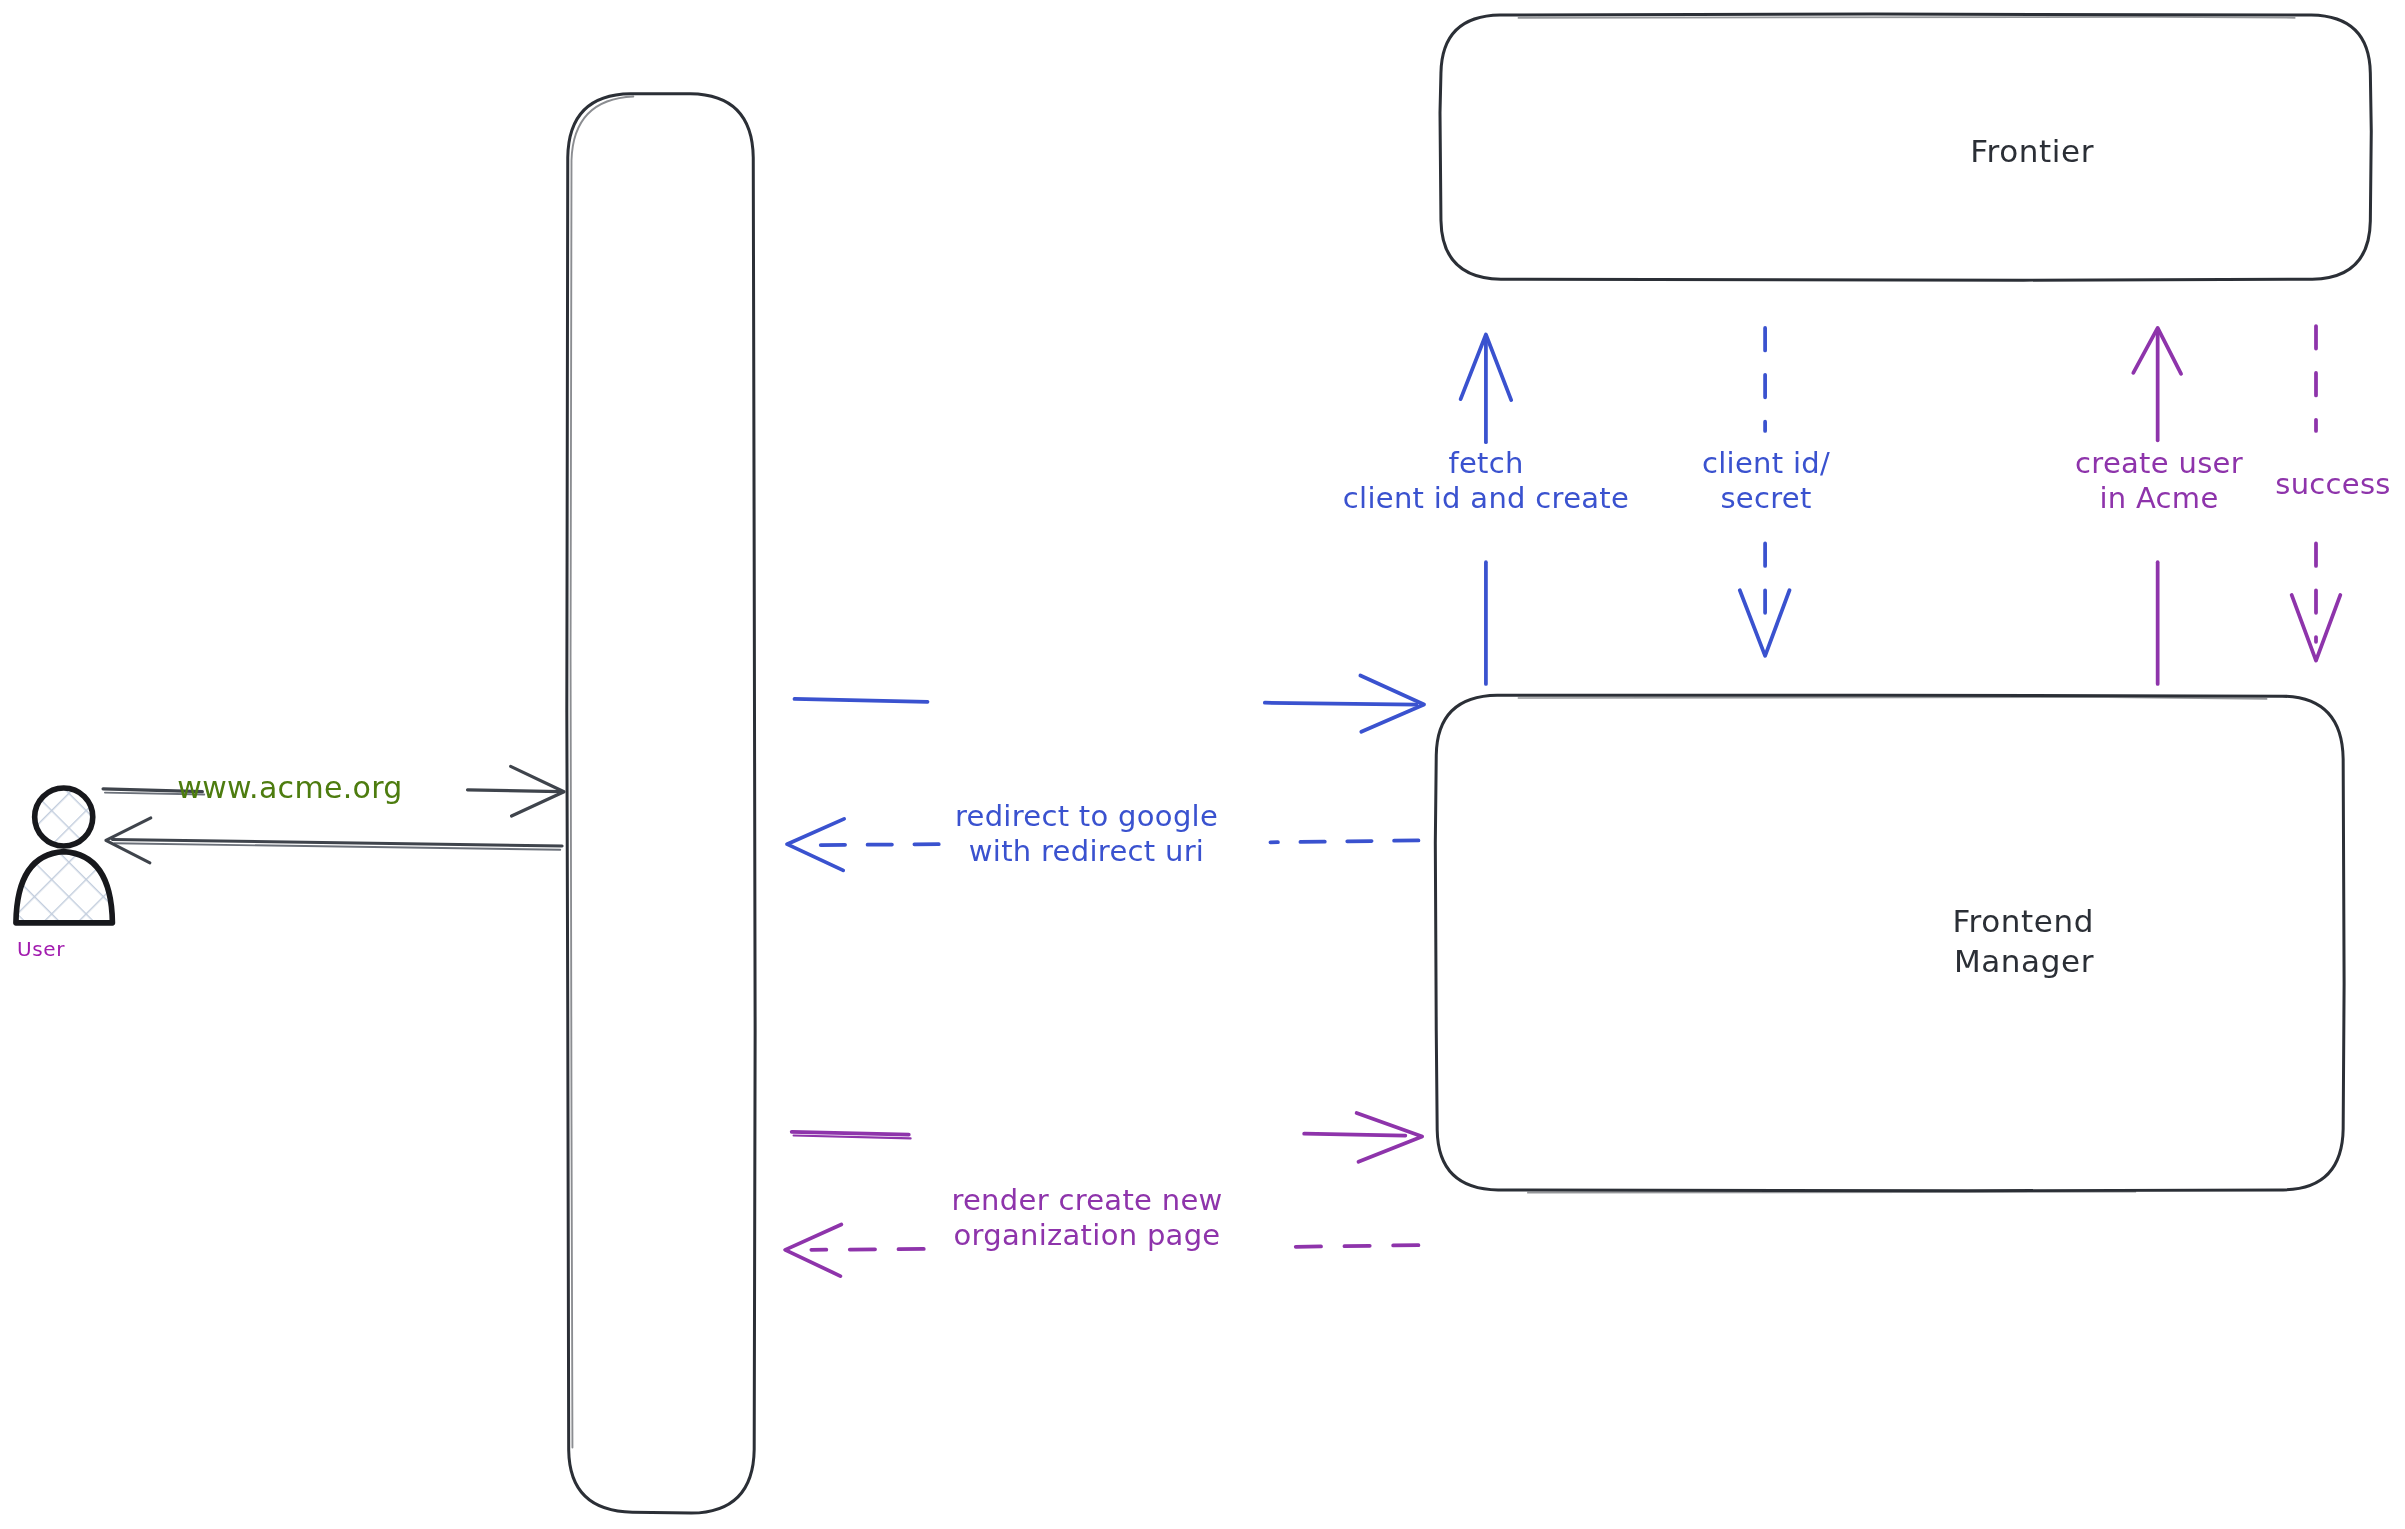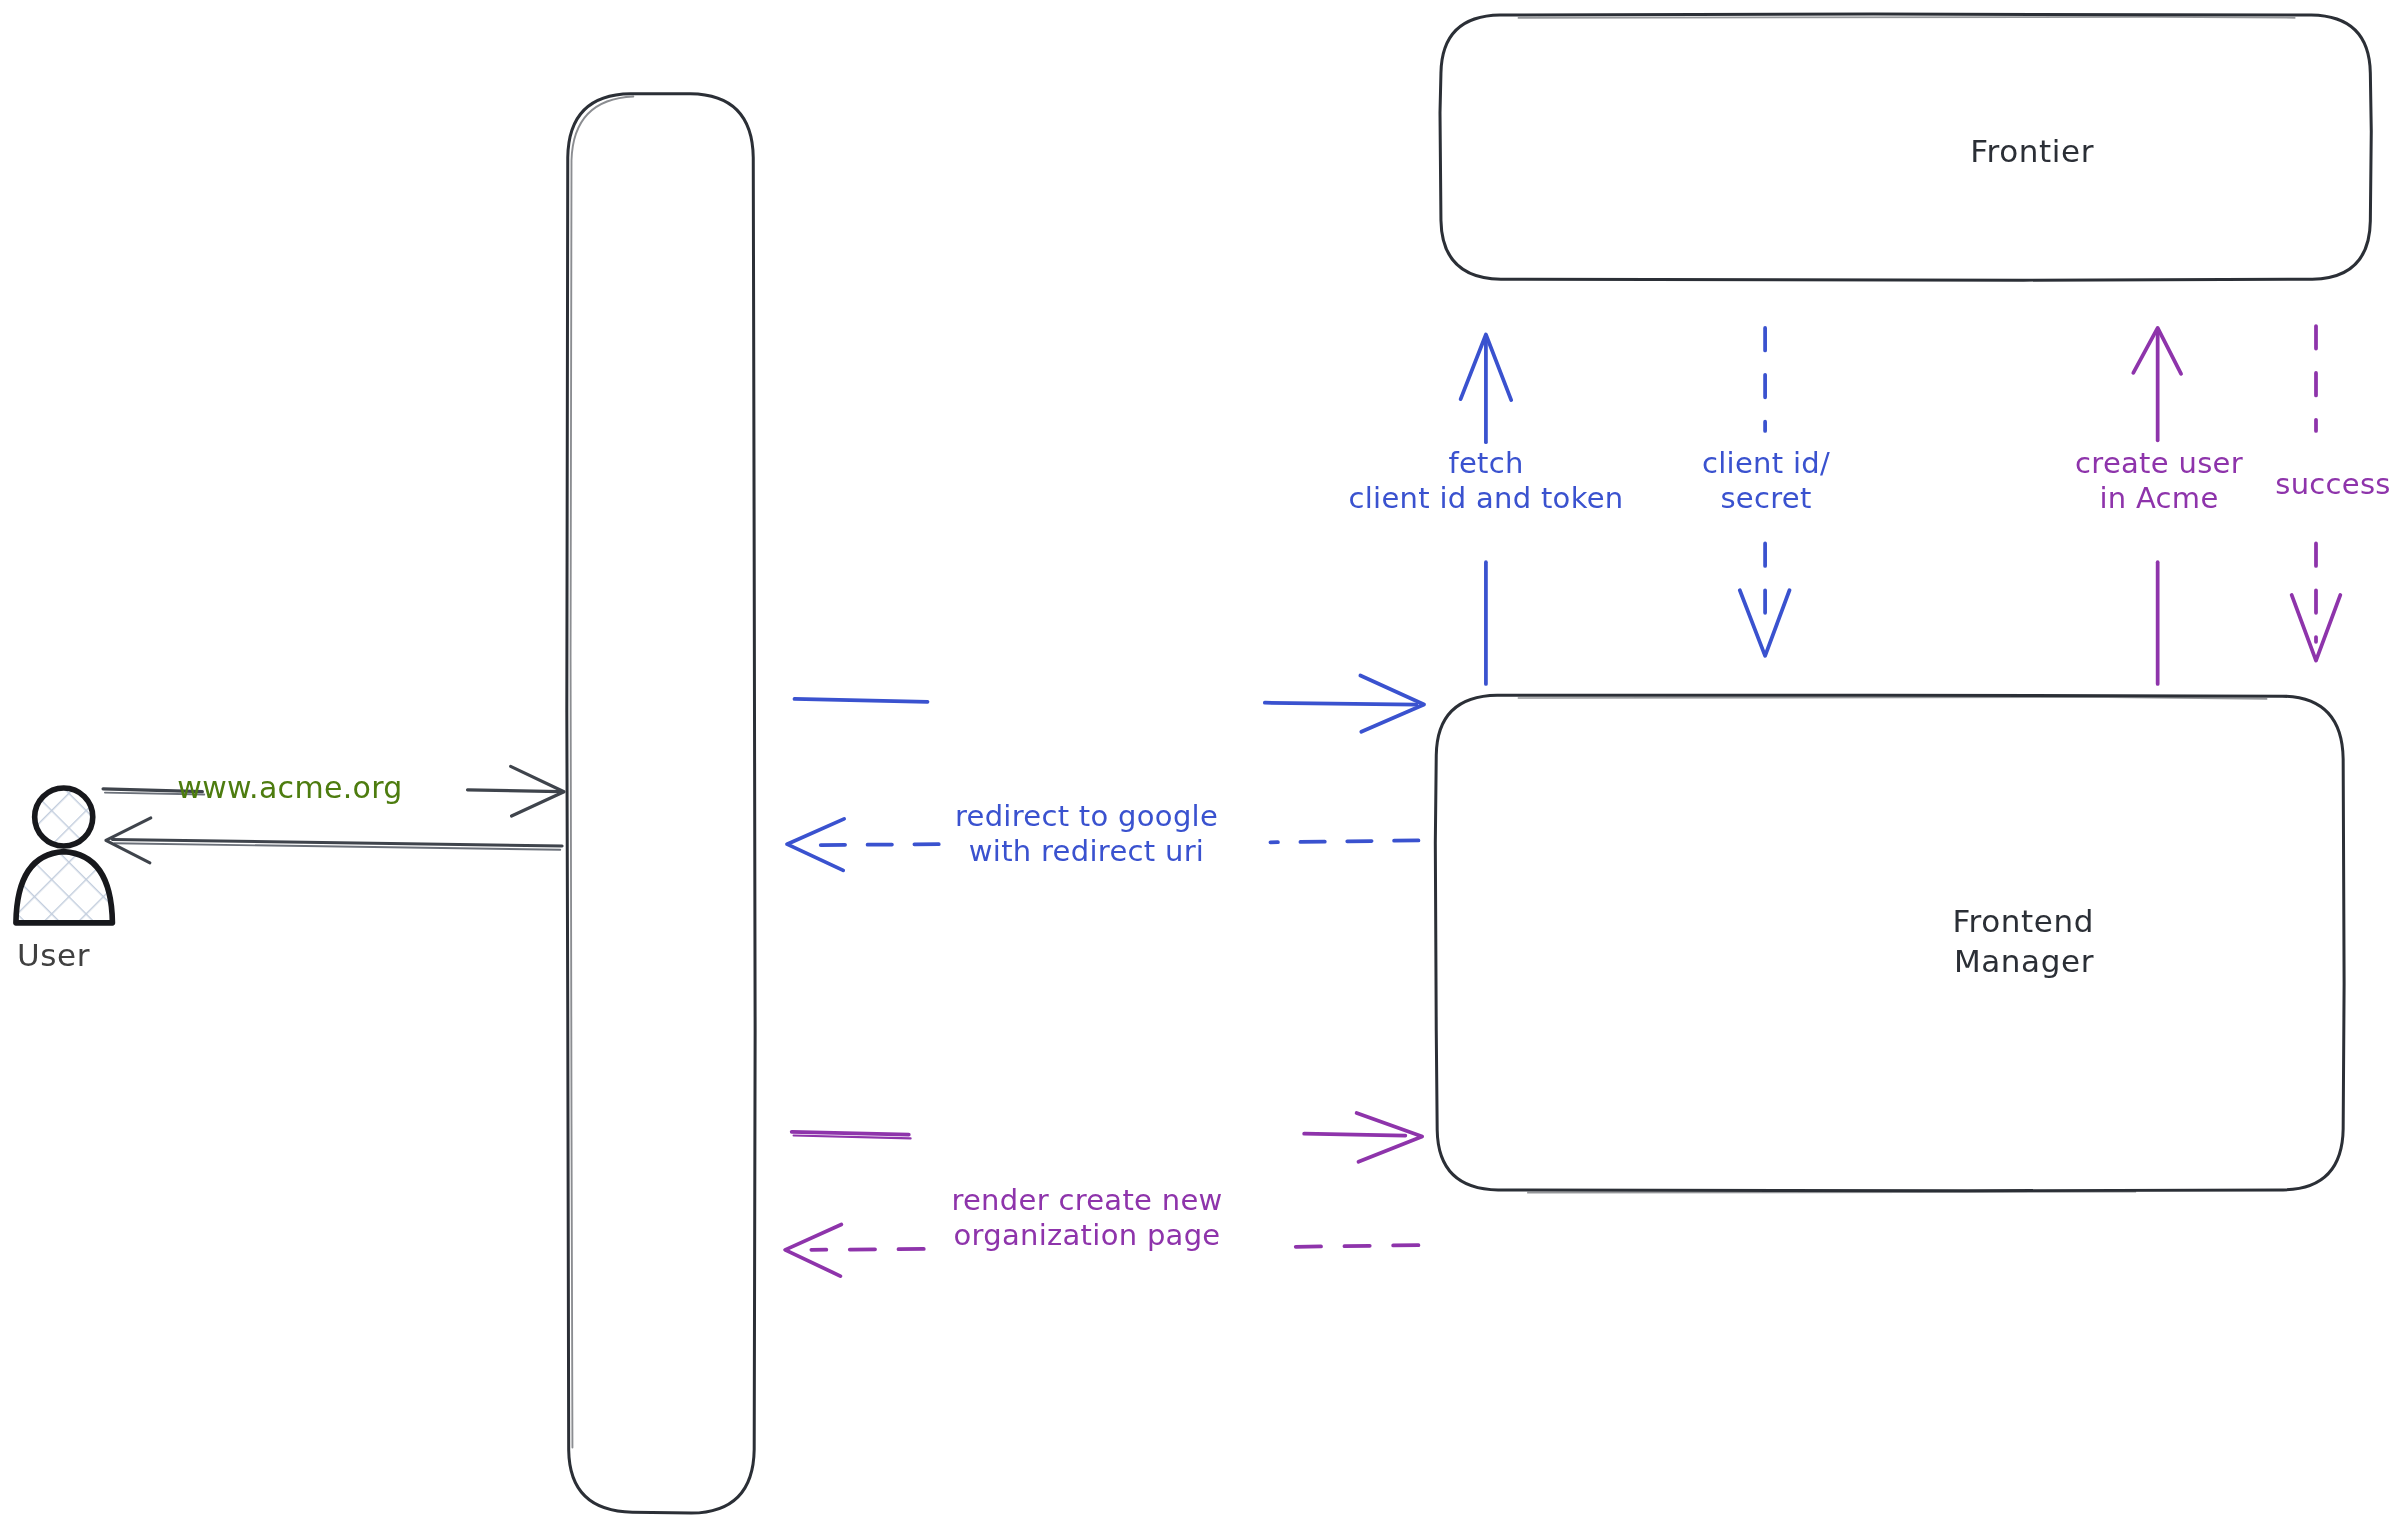--- a/index.html
+++ b/index.html
@@ -40,23 +40,23 @@
     line-height: 1.22;
     letter-spacing: 0.3px;
     white-space: pre-line;
     pointer-events: none;
   }
   .edge-label.blue { color: #3a52cf; }
   .edge-label.purple { color: #8e34ab; }
   .actor-label {
     position: absolute;
     text-align: left;
-    color: #404040;
+    color: #a21caf;
     font-family: "DejaVu Sans", sans-serif;
-    font-size: 31px;
+    font-size: 20px;
     letter-spacing: 0.6px;
   }
 </style>
 </head>
 <body>
 
 <div id="canvas">
 
   <svg id="svg-layer" viewBox="0 0 2567 1633">
     <defs>
@@ -168,21 +168,21 @@
 
 
   <div class="edge-label blue" style="left:904px; top:799px; width:365px;">redirect to google
 with redirect uri</div>
 
 
   <div class="edge-label purple" style="left:895px; top:1183px; width:384px;">render create new
 organization page</div>
 
   <div class="edge-label blue" style="left:1295px; top:446px; width:382px;">fetch
-client id and token</div>
+client id and create</div>
 
   <div class="edge-label blue" style="left:1677px; top:446px; width:178px;">client id/
 secret</div>
 
   <div class="edge-label purple" style="left:2042px; top:446px; width:234px;">create user
 in Acme</div>
 
   <div class="edge-label purple" style="left:2258px; top:467px; width:150px;">success</div>
 
 </div>

